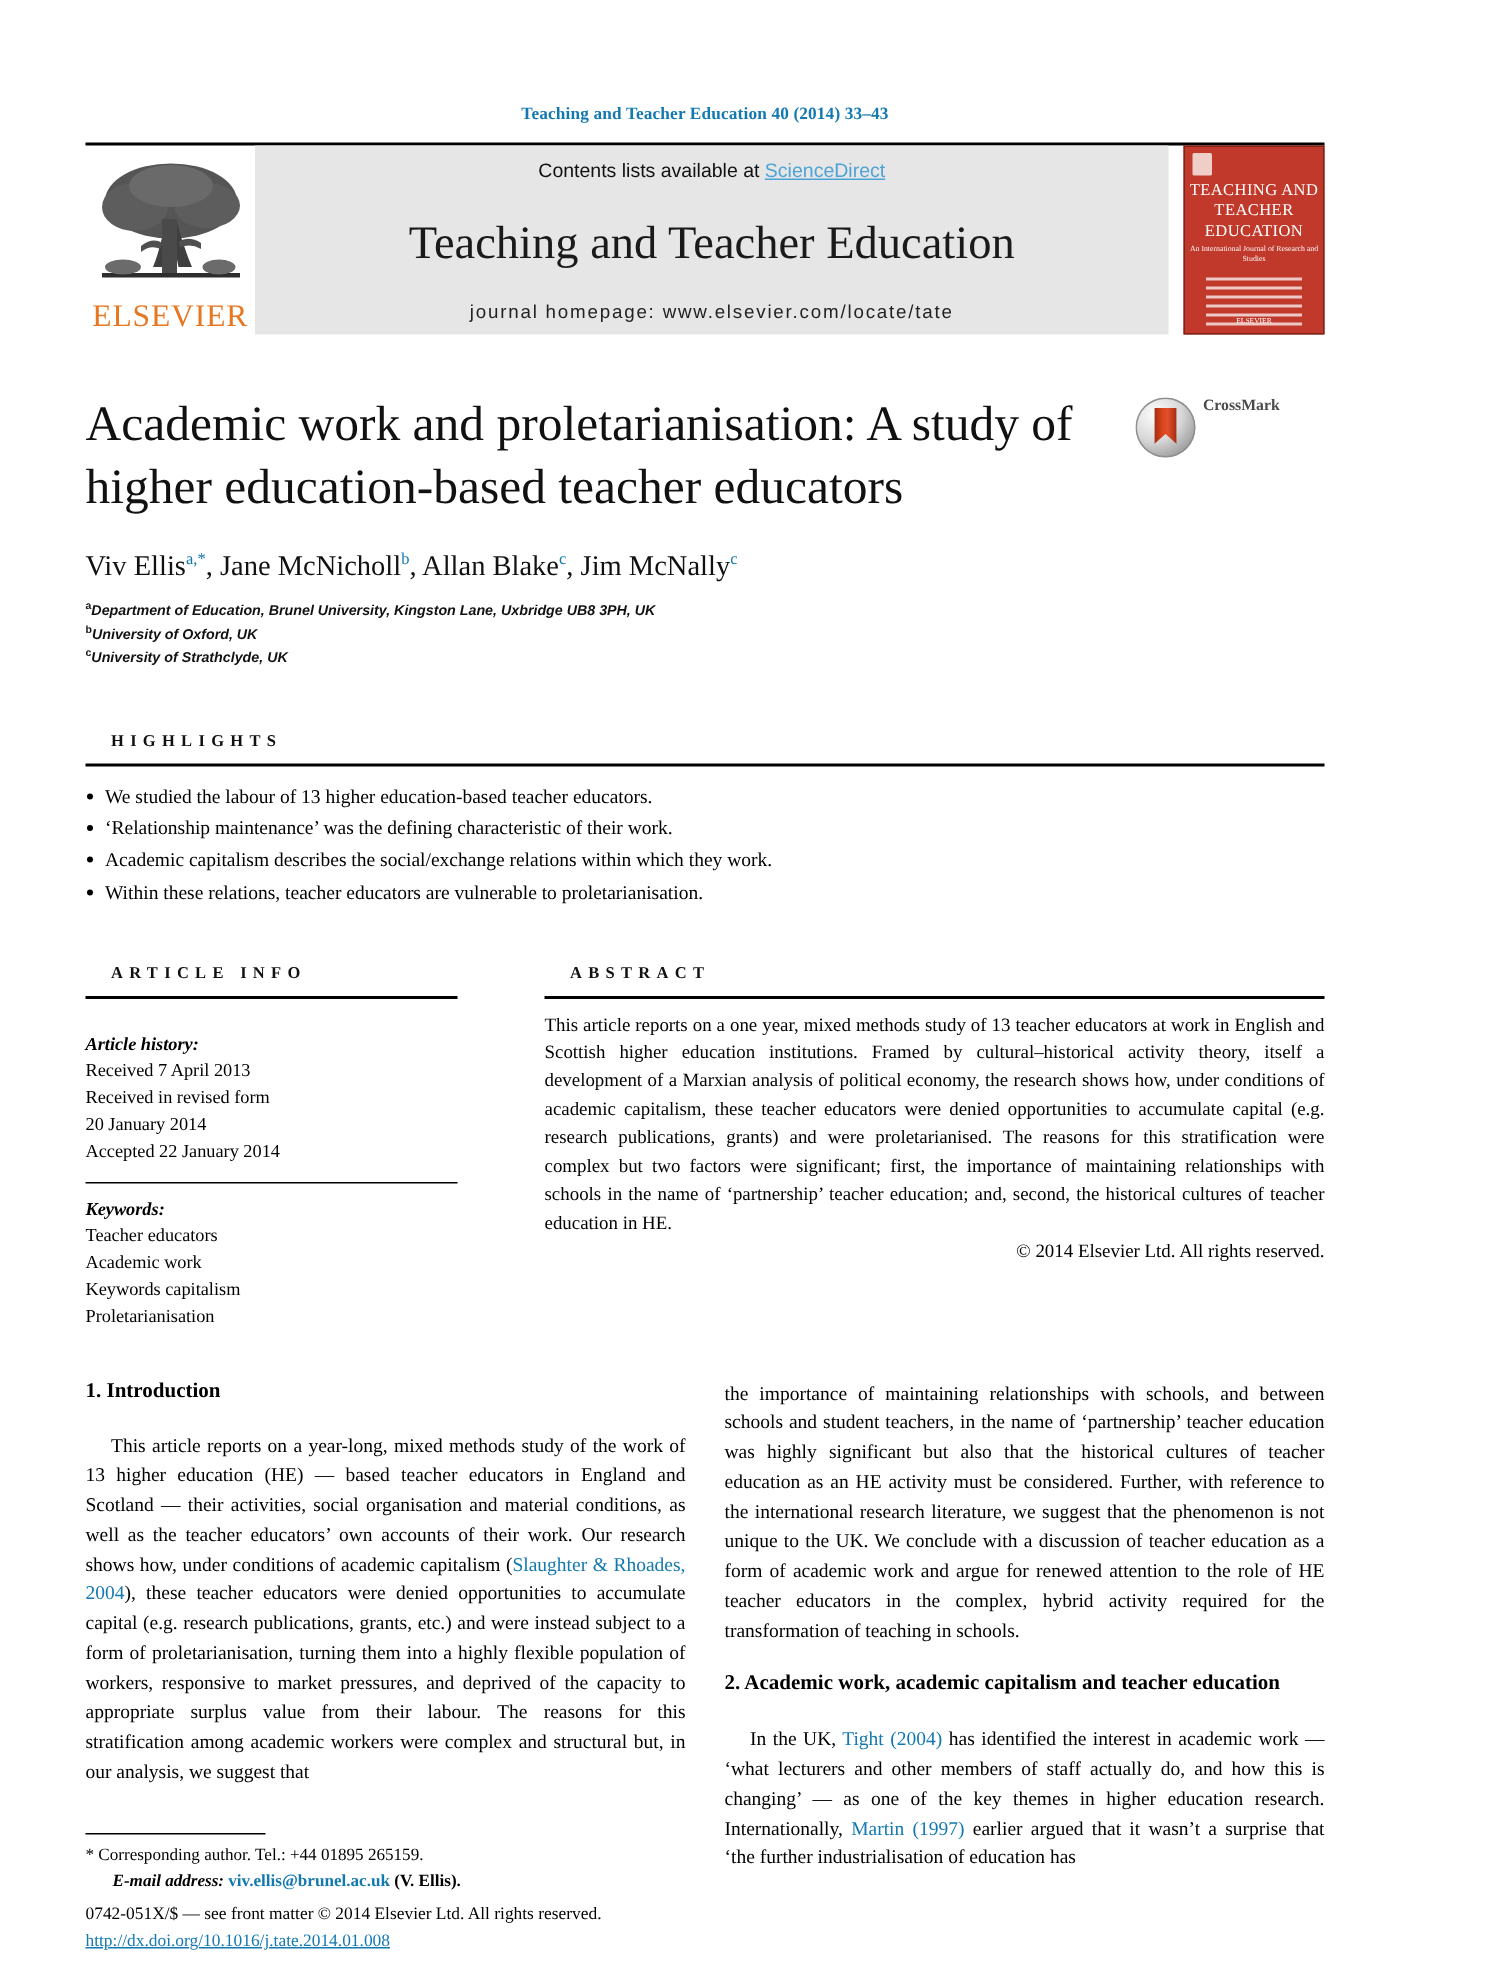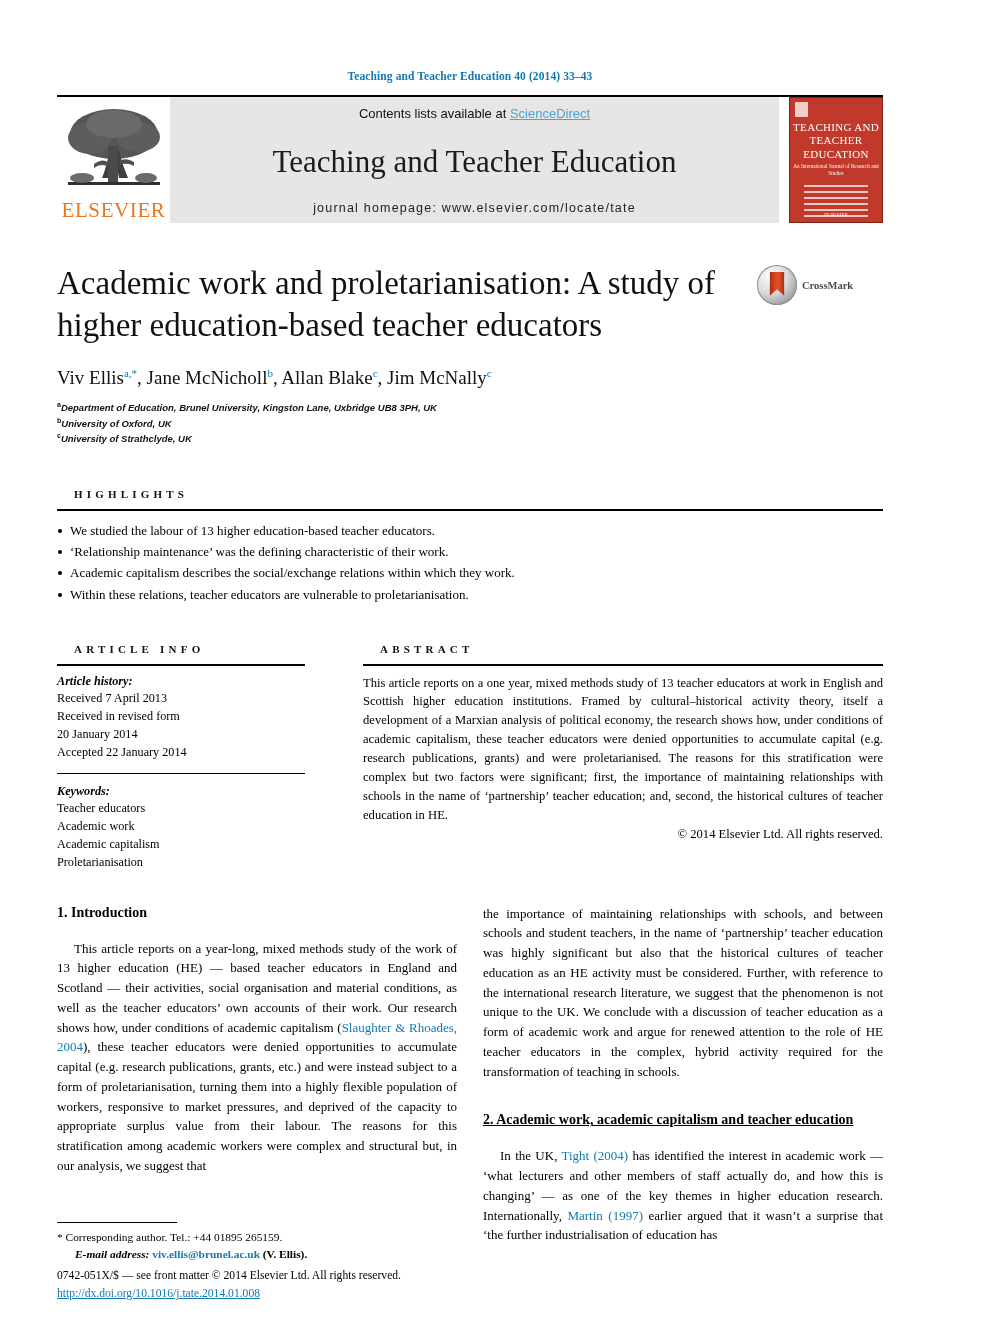--- a/index.html
+++ b/index.html
@@ -174,21 +174,21 @@
     font-style: italic;
     font-weight: bold;
     font-size: 9.5px;
     line-height: 1.5;
     color: #111;
   }
   .affils sup { font-style: normal; font-size: 7px; }
   .crossmark {
     flex: 0 0 110px;
     display: flex;
-    align-items: center;
+    align-items: flex-start;
     gap: 5px;
     margin-top: 2px;
   }
   .cm-badge {
     width: 40px; height: 40px;
     border-radius: 50%;
     background: radial-gradient(circle at 32% 28%, #fdfdfd 0%, #d8d8d8 45%, #9a9a9a 80%, #6e6e6e 100%);
     position: relative;
     box-shadow: inset 0 0 0 1px #8e8e8e;
   }
@@ -244,21 +244,21 @@
   
   .info-abs {
     margin-top: 38px;
     display: flex;
     gap: 58px;
   }
   .info-col { flex: 0 0 248px; }
   .abs-col  { flex: 1 1 auto; }
   .info-col .sec-label, .abs-col .sec-label { display: block; margin-bottom: 9px; }
   .info-body {
-    padding-top: 7px;
+    padding-top: 22px;
     font-family: "Liberation Serif", serif;
     font-size: 12.2px;
     line-height: 1.46;
   }
   .info-body .ital { font-style: italic; font-weight: bold; }
   .kw-block { margin-top: 11px; padding-top: 9px; border-top: 1.6px solid #000; }
   .abs-body {
     padding-top: 8px;
     font-family: "Liberation Serif", serif;
     font-size: 12.6px;
@@ -279,21 +279,21 @@
     gap: 26px;
   }
   .col { flex: 1 1 0; min-width: 0; }
   h2.sec-title {
     font-family: "Liberation Serif", serif;
     font-size: 14px;
     font-weight: bold;
     margin: 0 0 16px 0;
     line-height: 1.35;
   }
-  h2.sec-title.spaced { margin-top: 30px; text-decoration: underline; }
+  h2.sec-title.spaced { margin-top: 18px; }
   p.body-p {
     margin: 0;
     font-family: "Liberation Serif", serif;
     font-size: 13px;
     line-height: 1.52;
     text-align: justify;
     text-indent: 17px;
     hyphens: auto;
   }
   p.body-p.cont { text-indent: 0; }
@@ -420,21 +420,21 @@
         <div class="ital">Article history:</div>
         <div>Received 7 April 2013</div>
         <div>Received in revised form</div>
         <div>20 January 2014</div>
         <div>Accepted 22 January 2014</div>
       </div>
       <div class="kw-block info-body">
         <div class="ital">Keywords:</div>
         <div>Teacher educators</div>
         <div>Academic work</div>
-        <div>Academic capitalism</div>
+        <div>Keywords capitalism</div>
         <div>Proletarianisation</div>
       </div>
     </div>
 
     <div class="abs-col">
       <span class="sec-label">ABSTRACT</span>
       <div class="rule-thick"></div>
       <div class="abs-body">This article reports on a one year, mixed methods study of 13 teacher educators at work in English and Scottish higher education institutions. Framed by cultural–historical activity theory, itself a development of a Marxian analysis of political economy, the research shows how, under conditions of academic capitalism, these teacher educators were denied opportunities to accumulate capital (e.g. research publications, grants) and were proletarianised. The reasons for this stratification were complex but two factors were significant; first, the importance of maintaining relationships with schools in the name of ‘partnership’ teacher education; and, second, the historical cultures of teacher education in HE.</div>
       <div class="copyright">© 2014 Elsevier Ltd. All rights reserved.</div>
     </div>

